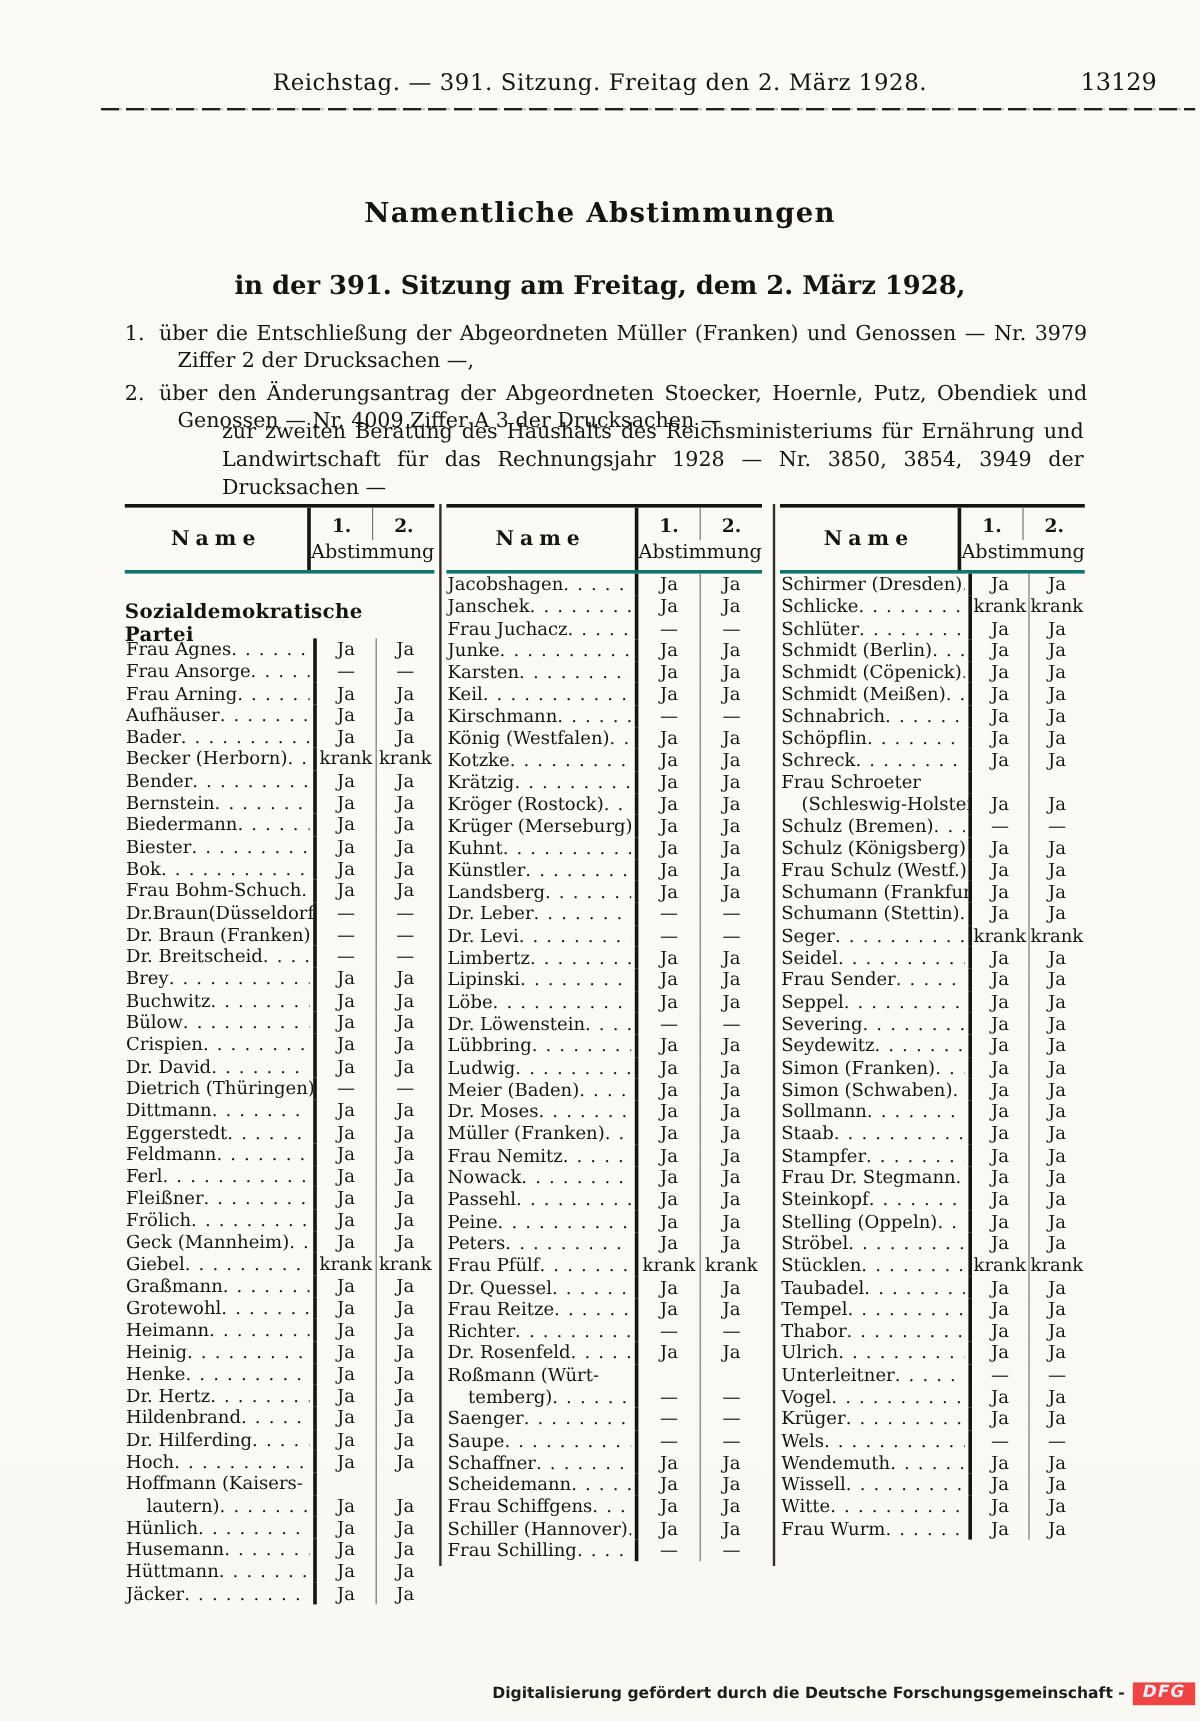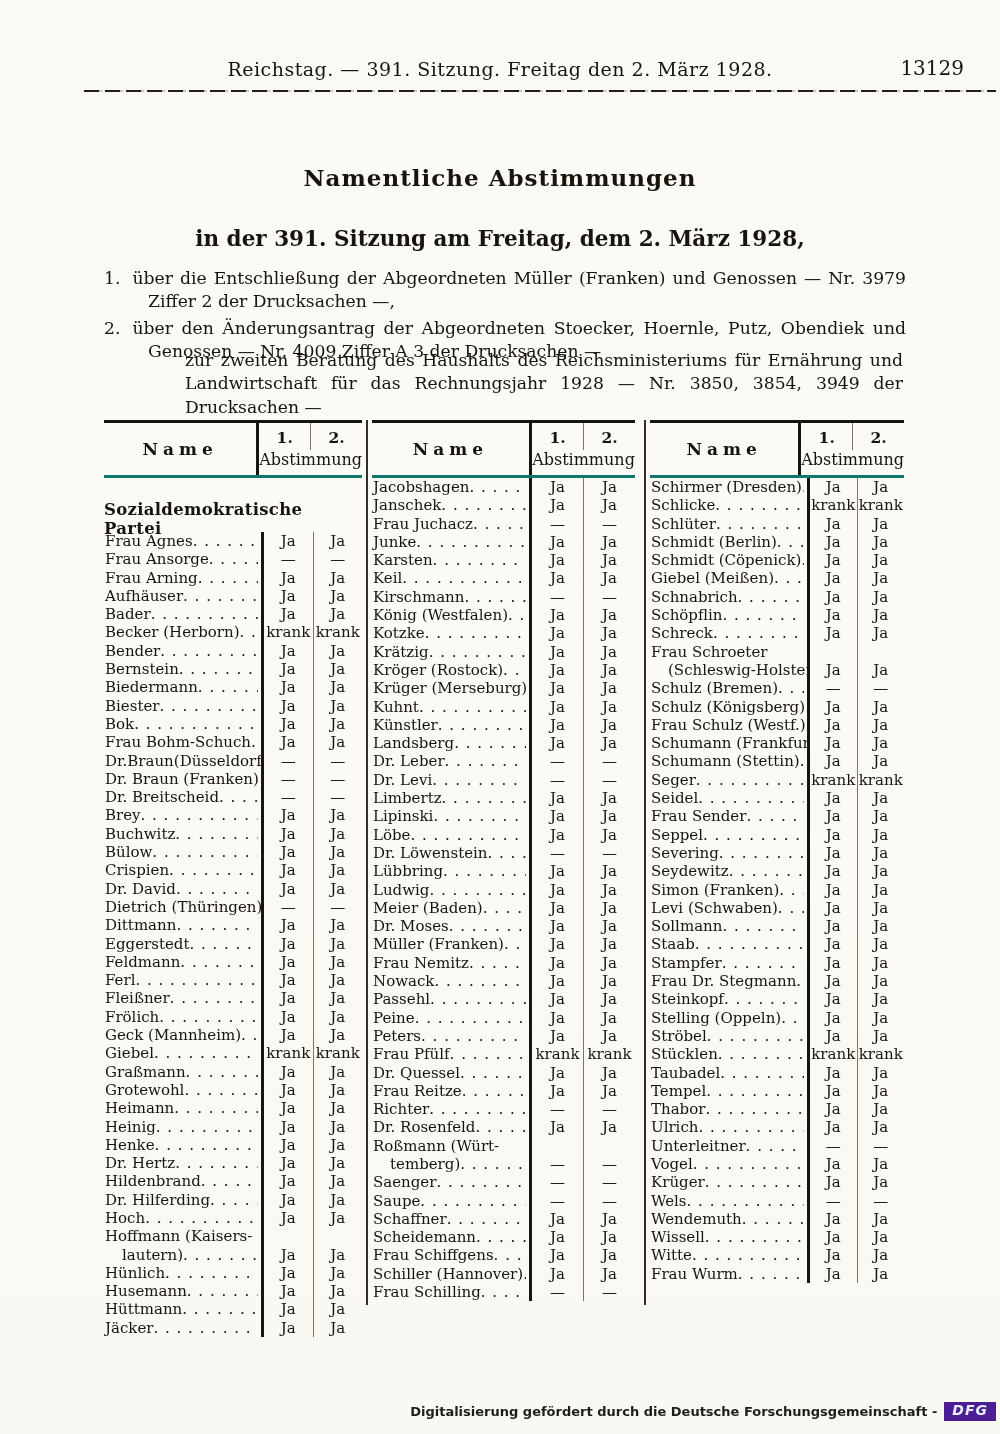--- a/index.html
+++ b/index.html
@@ -61,21 +61,21 @@
   .dots::after { content:" . . . . . . . . . . . . . . . . . . . . . . . . ."; letter-spacing:1px; }
   .vcell { flex:1; text-align:center; line-height:18.3px; overflow:hidden; }
   .vcell.v1 { border-right:1px solid #7d7668; }
 
   .tdiv { top:420px; width:1.6px; height:885px; background:#332e26; }
   #tdiv-1 { left:366px; }
   #tdiv-2 { left:644px; }
 
   .footer { top:1402px; right:4px; display:flex; align-items:center; gap:7px;
             font-family:"DejaVu Sans", sans-serif; font-weight:bold; font-size:13px; color:#1d1d1d; }
-  .dfg-logo { background:#4c1d95; color:#e8eefb; font-style:italic; font-weight:bold;
+  .dfg-logo { background:#ef4444; color:#e8eefb; font-style:italic; font-weight:bold;
               padding:1px 8px 3px; font-size:14px; letter-spacing:1px; line-height:1.1; }
 </style>
 </head>
 <body>
 
 <div class="abs hdr-center">Reichstag. — 391. Sitzung. Freitag den 2. März 1928.</div>
 <div class="abs hdr-page">13129</div>
 <div class="abs rule-top"></div>
 
 <h1 class="abs title">Namentliche Abstimmungen</h1>
@@ -873,21 +873,21 @@
       <div class="trow">
         <div class="ncell">
           <span class="nm">Schmidt (Cöpenick)</span>
           <span class="dots"></span>
         </div>
         <div class="vcell v1">Ja</div>
         <div class="vcell v2">Ja</div>
       </div>
       <div class="trow">
         <div class="ncell">
-          <span class="nm">Giebel (Meißen)</span>
+          <span class="nm">Schmidt (Meißen)</span>
           <span class="dots"></span>
         </div>
         <div class="vcell v1">Ja</div>
         <div class="vcell v2">Ja</div>
       </div>
       <div class="trow">
         <div class="ncell">
           <span class="nm">Schnabrich</span>
           <span class="dots"></span>
         </div>
@@ -1016,21 +1016,21 @@
       <div class="trow">
         <div class="ncell">
           <span class="nm">Simon (Franken)</span>
           <span class="dots"></span>
         </div>
         <div class="vcell v1">Ja</div>
         <div class="vcell v2">Ja</div>
       </div>
       <div class="trow">
         <div class="ncell">
-          <span class="nm">Levi (Schwaben)</span>
+          <span class="nm">Simon (Schwaben)</span>
           <span class="dots"></span>
         </div>
         <div class="vcell v1">Ja</div>
         <div class="vcell v2">Ja</div>
       </div>
       <div class="trow">
         <div class="ncell">
           <span class="nm">Sollmann</span>
           <span class="dots"></span>
         </div>

